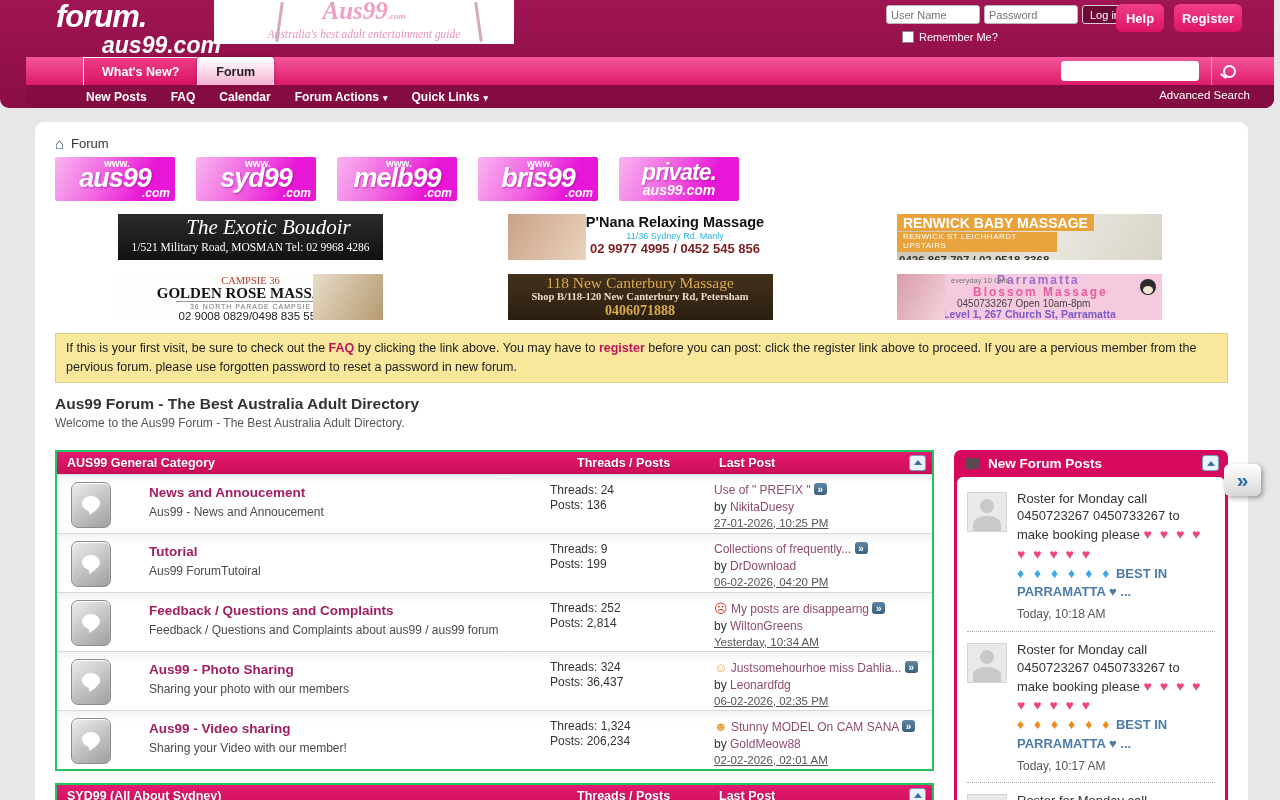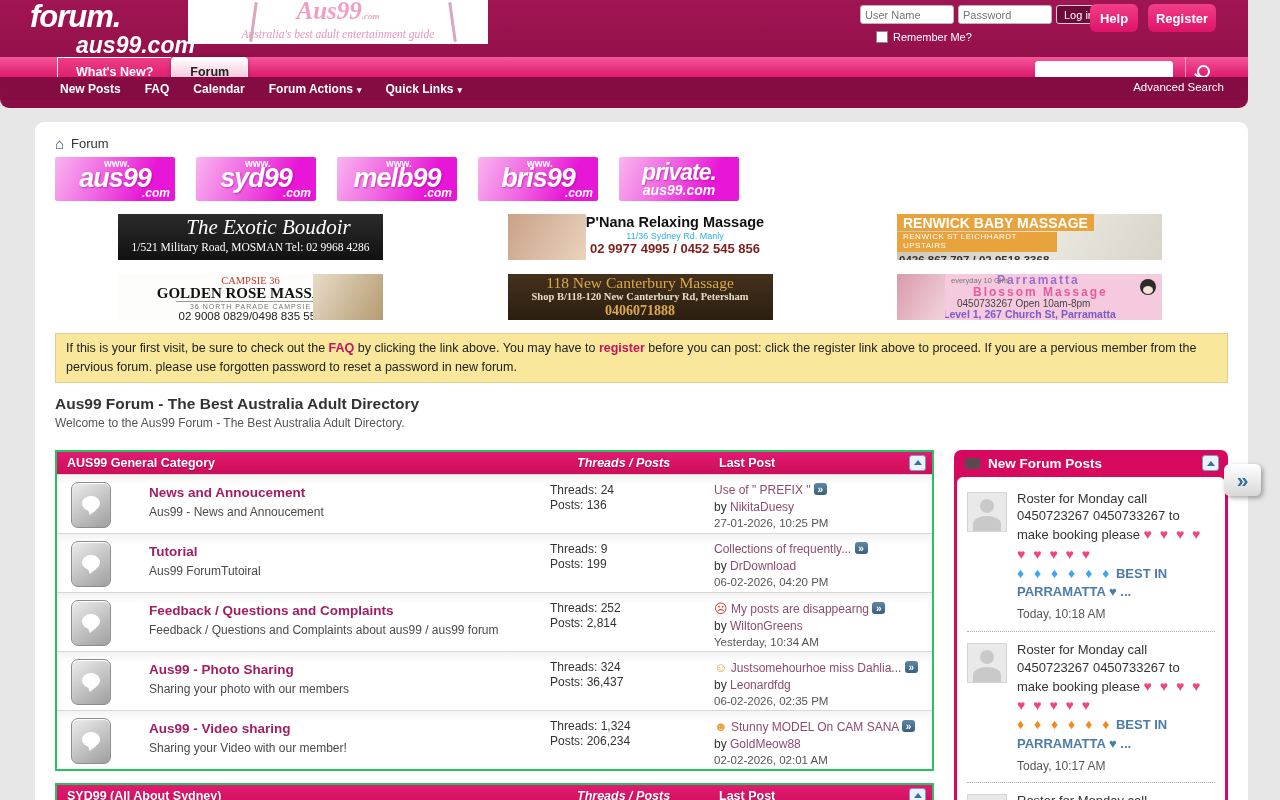--- a/index.html
+++ b/index.html
@@ -1,20 +1,20 @@
 <!DOCTYPE html>
 <html><head>
 <meta charset="utf-8">
 <style>
   html,body{margin:0;padding:0;width:1280px;height:800px;overflow:hidden;background:#E7E7E7;
     font-family:"Liberation Sans",sans-serif;-webkit-font-smoothing:antialiased;}
   a{text-decoration:none;cursor:pointer;}
   
   .site-header{position:relative;width:1248px;height:108px;border-radius:0 0 9px 9px;
-    background:linear-gradient(180deg,#A01553 0%,#8A0D45 100%);}
+    background:linear-gradient(180deg,#A01553 0%,#8A0D45 100%);padding-left:26px;}
   .hdr-row1{position:relative;height:57px;}
   .logo{position:absolute;left:30px;top:1px;color:#fff;font-style:italic;font-weight:bold;line-height:1;}
   .logo .l1{font-size:31px;letter-spacing:-1px;}
   .logo .l2{font-size:23px;margin-left:46px;margin-top:2px;}
   .top-banner{position:absolute;left:188px;top:0;width:300px;height:44px;background:#fff;overflow:hidden;text-align:center;}
   .top-banner .brand{color:#F29EC4;font-family:"Liberation Serif",serif;font-style:italic;font-size:25px;font-weight:bold;line-height:22px;}
   .top-banner .brand small{font-size:9px;color:#F29EC4;}
   .top-banner .tagline{color:#E993BC;font-family:"Liberation Serif",serif;font-style:italic;font-size:11.5px;line-height:14px;}
   .pole{position:absolute;top:2px;width:3px;height:40px;background:#D9A7BE;}
   .pole.left{left:64px;transform:rotate(8deg);}
@@ -22,21 +22,21 @@
   .login-cluster{position:absolute;left:860px;top:5px;}
   .login-row{display:flex;gap:4px;align-items:center;}
   .login-row input{width:84px;height:15px;border:1px solid #B9B9B9;border-radius:3px;font-size:11px;padding:1px 4px;color:#333;}
   .login-btn{height:19px;background:#6E0A38;border:1px solid #D8CDD3;border-radius:3px;color:#fff;font-size:11px;padding:0 7px;font-family:"Liberation Sans",sans-serif;}
   .remember-row{display:flex;align-items:center;gap:5px;margin:7px 0 0 16px;color:#fff;font-size:11px;}
   .checkbox{width:10px;height:10px;background:#fff;border:1px solid #888;display:inline-block;}
   .pill-btn{position:absolute;top:4px;height:28px;background:linear-gradient(180deg,#F23E88 0%,#DD1368 100%);
     border-radius:6px;color:#fff;font-weight:bold;font-size:13px;display:flex;align-items:center;justify-content:center;}
   .help-btn{left:1090px;width:48px;}
   .register-btn{left:1148px;width:68px;}
-  .hdr-row2{position:relative;height:20px;background:linear-gradient(180deg,#F4569B 0%,#DE1A6C 100%);text-decoration:underline;}
+  .hdr-row2{position:relative;height:28px;background:linear-gradient(180deg,#F4569B 0%,#DE1A6C 100%);text-decoration:underline;}
   .tabs{position:absolute;left:57px;top:0;display:flex;height:28px;}
   .tab{height:28px;padding:0 18px;display:flex;align-items:center;font-size:12.5px;font-weight:bold;color:#fff;
     background:linear-gradient(180deg,#EE3D87 0%,#D81264 100%);border-left:1px solid #fff;border-top:1px solid #fff;}
   .tab.active{background:linear-gradient(180deg,#FFFFFF 0%,#F3AFD0 100%);color:#222;border:1px solid #fff;
     border-bottom:none;border-radius:4px 4px 0 0;box-shadow:0 0 4px rgba(0,0,0,.25);}
   .hdr-search{position:absolute;right:40px;top:4px;display:flex;align-items:center;}
   .hdr-search input{width:128px;height:16px;border:1px solid #fff;border-radius:3px;font-size:11px;padding:1px 4px;}
   .search-btn{width:34px;height:28px;margin:-4px 0;display:flex;align-items:center;justify-content:center;border-left:1px solid rgba(255,255,255,.5);position:relative;left:12px;}
   .mag{width:9px;height:9px;border:2px solid #fff;border-radius:50%;position:relative;display:inline-block;}
   .mag:after{content:"";position:absolute;left:-5px;top:8px;width:7px;height:2px;background:#fff;transform:rotate(38deg);}
@@ -98,40 +98,40 @@
   .notice a{color:#C0145C;font-weight:bold;}
   .page-title{margin-top:12px;font-size:15.5px;font-weight:bold;color:#333;}
   .page-subtitle{margin-top:3px;font-size:12px;color:#555;}
   
   .forum-area{display:flex;gap:20px;margin-top:20px;}
   .forum-left{width:882px;}
   .cat-block{border:2px solid #22c55e;margin-bottom:12px;}
   .cat-header{height:22px;background:linear-gradient(180deg,#E31A71 0%,#CC0D59 100%);display:flex;align-items:center;
     color:#fff;font-weight:bold;font-size:12.5px;padding:0 6px 0 10px;text-shadow:0 1px 1px rgba(0,0,0,.3);}
   .cat-header .h-title{flex:1;}
-  .cat-header .h-stats{width:142px;font-style:italic;}
+  .cat-header .h-stats{width:142px;}
   .cat-header .h-last{width:190px;}
   .collapse-btn{width:15px;height:14px;background:#EAF2FA;border:1px solid #7A9CC6;border-radius:3px;display:flex;align-items:center;justify-content:center;}
   .collapse-btn .tri{width:0;height:0;border-left:4px solid transparent;border-right:4px solid transparent;border-bottom:5px solid #3A6EA8;}
   .frow{display:flex;border-top:1px solid #D8D8D8;background:linear-gradient(180deg,#F3F3F3 0%,#FFFFFF 18%);min-height:58px;gap:28px;}
   .frow:first-of-type{border-top:none;}
   .ficon{position:relative;width:38px;height:44px;margin:7px 10px 0 14px;border-radius:7px;flex:none;
     background:linear-gradient(145deg,#EDEDED 0%,#9E9E9E 100%);border:1px solid #8C8C8C;box-shadow:inset 0 1px 1px #fff;}
   .fbubble{position:absolute;left:10px;top:13px;width:18px;height:15px;background:#fff;border-radius:50%;}
   .ftail{position:absolute;left:13px;top:25px;width:0;height:0;border:5px solid transparent;border-top:7px solid #fff;transform:rotate(18deg);}
   .fmain{flex:1;padding-top:8px;min-width:0;}
   .ftitle{color:#A11E62;font-weight:bold;font-size:13.5px;}
   .fdesc{color:#4A4A4A;font-size:12px;margin-top:4px;}
   .fstats{width:118px;text-align:left;font-size:12px;color:#333;padding-top:8px;line-height:1.3;flex:none;}
   .flast{width:212px;padding:8px 6px 0 18px;font-size:12px;flex:none;min-width:0;}
   .flast-line1{white-space:nowrap;overflow:hidden;text-overflow:ellipsis;}
   .flast a{color:#8E4B70;}
   .flast-by{margin-top:3px;}
   .flast-by .by-lbl{color:#333;}
-  .flast-date{color:#555;margin-top:3px;font-size:11.5px;}
+  .flast-date{color:#555;margin-top:3px;font-size:11.5px;text-decoration:underline;}
   .go-icon{display:inline-flex;align-items:center;justify-content:center;width:13px;height:12px;border-radius:3px;
     background:linear-gradient(180deg,#5E86A5 0%,#3A5F7E 100%);color:#fff;font-size:10px;font-weight:bold;vertical-align:1px;}
   .emoji{font-size:13px;}
   .emoji.red{color:#D93025;}
   .emoji.yellow{color:#E8A33D;}
   
   .sidebar{width:268px;flex:none;background:#D6095E;border-radius:7px 7px 0 0;padding:0 3px 3px 3px;}
   .sidebar-header{height:27px;display:flex;align-items:center;gap:8px;color:#fff;font-weight:bold;font-size:13.5px;padding:0 6px 0 8px;}
   .bubble-icon{position:relative;width:15px;height:11px;background:#5A4A50;border-radius:2px;flex:none;}
   .bubble-icon:after{content:"";position:absolute;left:2px;bottom:-4px;border:3px solid transparent;border-top:4px solid #5A4A50;}

